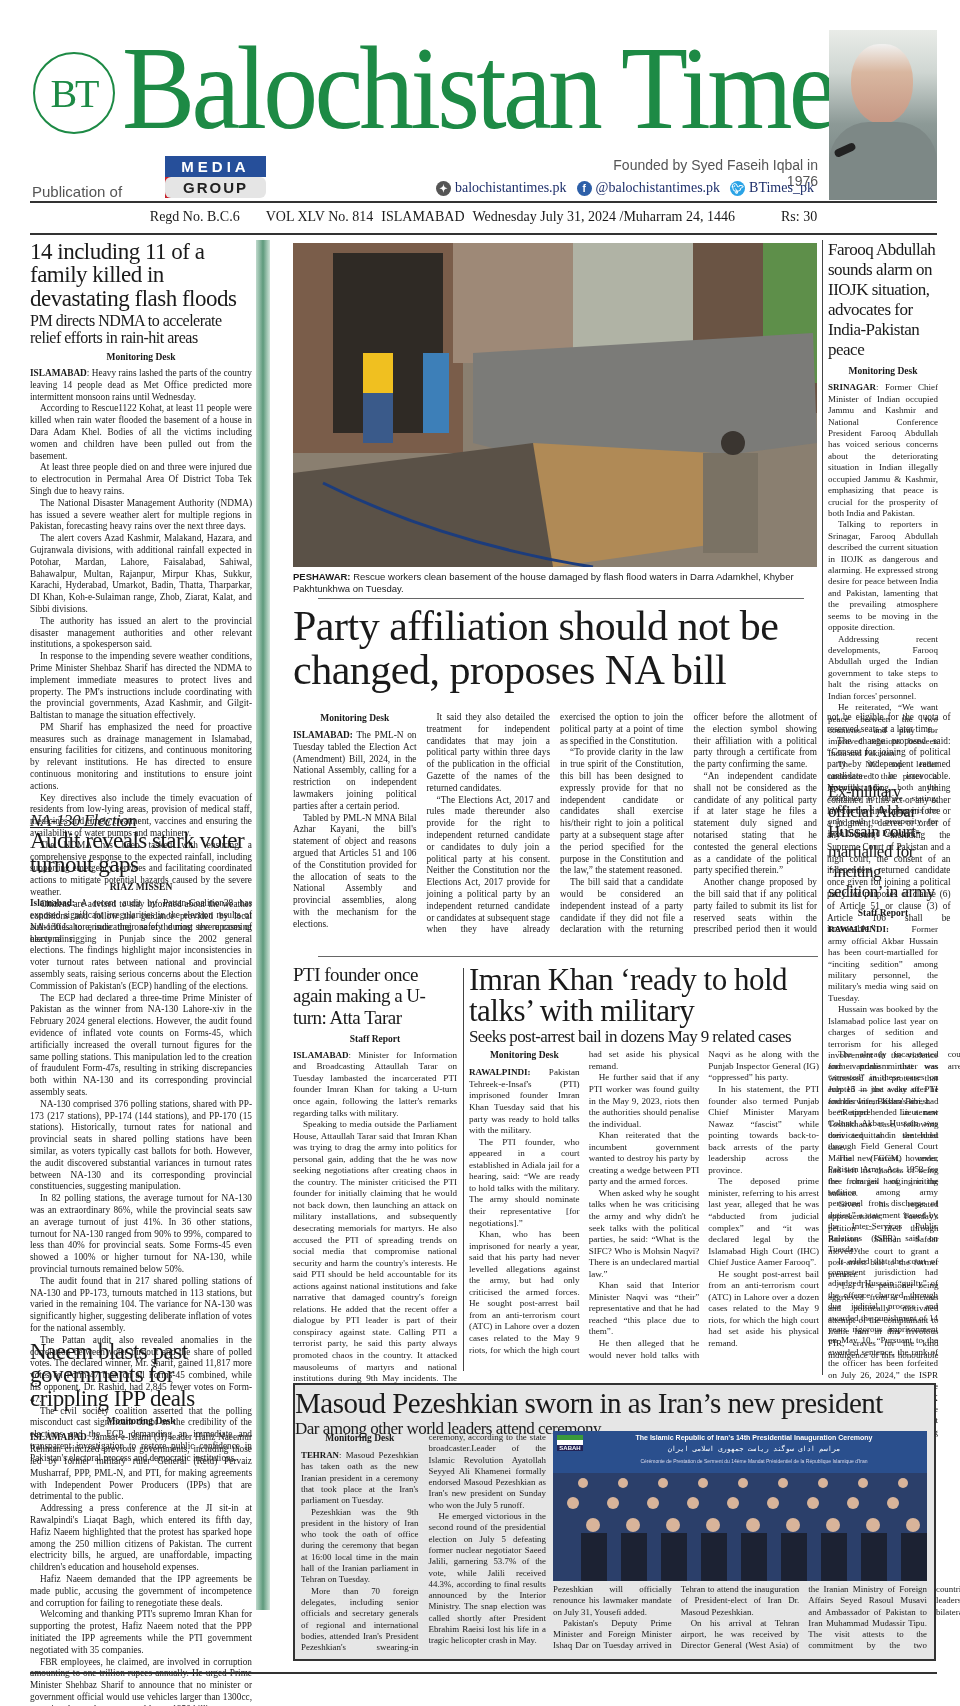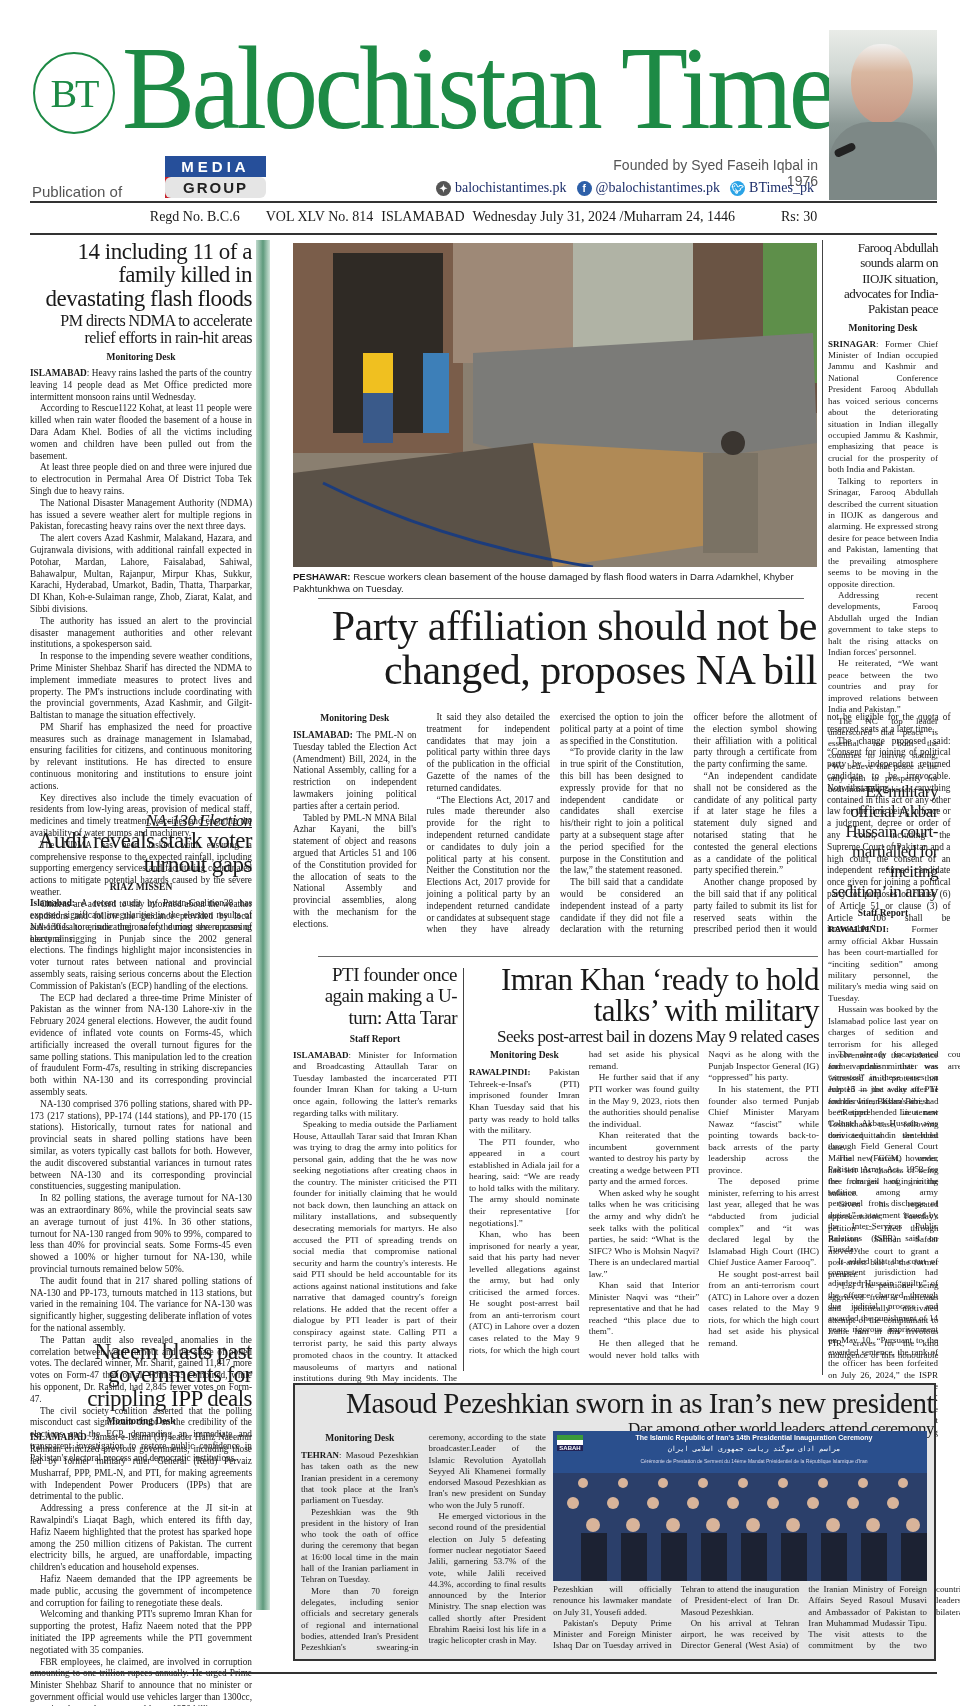--- a/index.html
+++ b/index.html
@@ -19,21 +19,21 @@
   .soc-ic { width: 15px; height: 15px; border-radius: 50%; color: #fff; font-size: 10px; display: flex; align-items: center; justify-content: center; font-family: "Liberation Sans", sans-serif; font-weight: bold; }
   #portrait { left: 829px; top: 30px; width: 108px; height: 170px; background: linear-gradient(180deg, #e9ece8 0%, #cfd6d2 25%, #8d9a97 55%, #6f7b7a 100%); overflow: hidden; }
   #portrait .face { position: absolute; left: 22px; top: 14px; width: 62px; height: 80px; border-radius: 45% 45% 50% 50%; background: linear-gradient(180deg, #f1f1f0 0%, #d9b7a0 35%, #c59683 100%); }
   #portrait .body { position: absolute; left: 0; top: 92px; width: 108px; height: 80px; border-radius: 40px 40px 0 0; background: #7d8886; }
   #portrait .mic { position: absolute; left: 5px; top: 116px; width: 22px; height: 8px; background: #222; border-radius: 4px; transform: rotate(-25deg); }
   .rule { background: #333; height: 2px; left: 30px; width: 907px; }
   #infobar { left: 30px; top: 209px; width: 907px; font-size: 14px; display: flex; justify-content: center; gap: 26px; }
   
   .shade { background: linear-gradient(90deg, #bfd9cc 0%, #5e9a7c 50%, #cfe3d8 100%); }
   
-  .hl { text-align: right; line-height: 1.02; letter-spacing: -0.5px; }
+  .hl { text-align: left; line-height: 1.02; letter-spacing: -0.5px; }
   .byline { text-align: center; font-weight: bold; font-size: 9.5px; margin: 6px 0; }
   .body { font-size: 9.3px; line-height: 1.27; text-align: justify; hyphens: auto; }
   .body p { text-indent: 10px; }
   .body p.first { text-indent: 0; }
   .body b { font-weight: bold; }
   .cols2 { column-count: 2; column-gap: 10px; }
   .cols3 { column-count: 3; column-gap: 9px; }
   .cols4 { column-count: 4; column-gap: 10px; }
   .vsep { background: #444; width: 1px; }
   #photo { left: 293px; top: 243px; width: 524px; height: 324px; overflow: hidden; background: #6f6a62; }
@@ -198,21 +198,21 @@
     <p>He sought post-arrest bail from an anti-terrorism court (ATC) in Lahore over a dozen cases related to the May 9 riots, for which the high court had set aside his physical remand.</p>
       <p>The already incarcerated former prime minister was “arrested” in these cases on July 15 — just a day after he and his wife, Bushra Bibi, had been apprehended in a new Toshakhana case, following their acquittal in the Iddat case.</p>
       <p>The new arrest, however, had left his chances of being free from jail hanging in the balance.</p>
     <p>Given his repeated apprehensions, Tuesday's petition — filed through Barrister Salman Safdar moved the court to grant a post-arrest bail to the former premier.</p>
       <p>“[...] The petitioner being aggrieved from a malicious and politically motivated attempt of the complainant to frame him in this frivolous FIR, craves for the kind indulgence of this honourable court for the grant of 'post arrest' bail”, it read.</p>
   </div>
 </div>
 
 <div class="abs vsep" style="left:822px;top:240px;height:1135px;"></div>
 <div class="abs" style="left:828px;top:240px;width:110px;">
-  <div class="hl" style="font-size:13px;line-height:1.18;">Farooq Abdullah sounds alarm on IIOJK situation, advocates for India-Pakistan peace</div>
+  <div class="hl" style="font-size:17px;line-height:1.18;">Farooq Abdullah sounds alarm on IIOJK situation, advocates for India-Pakistan peace</div>
   <div class="byline">Monitoring Desk</div>
   <div class="body" style="font-size:9px;">
     <p class="first"><b>SRINAGAR</b><span>: Former Chief Minister of Indian occupied Jammu and Kashmir and National Conference President Farooq Abdullah has voiced serious concerns about the deteriorating situation in Indian illegally occupied Jammu &amp; Kashmir, emphasizing that peace is crucial for the prosperity of both India and Pakistan.</span></p>
     <p>Talking to reporters in Srinagar, Farooq Abdullah described the current situation in IIOJK as dangerous and alarming. He expressed strong desire for peace between India and Pakistan, lamenting that the prevailing atmosphere seems to be moving in the opposite direction.</p>
       <p>Addressing recent developments, Farooq Abdullah urged the Indian government to take steps to halt the rising attacks on Indian forces' personnel.</p>
       <p>He reiterated, “We want peace between the two countries and pray for improved relations between India and Pakistan.”</p>
       <p>The NC top leader underscored that peace is essential for both the countries to thrive, stating, “We believe that peace is the only path to prosperity for both India and Pakistan.”</p>
   </div>
 </div>
 <div class="abs" style="left:828px;top:782px;width:110px;">

